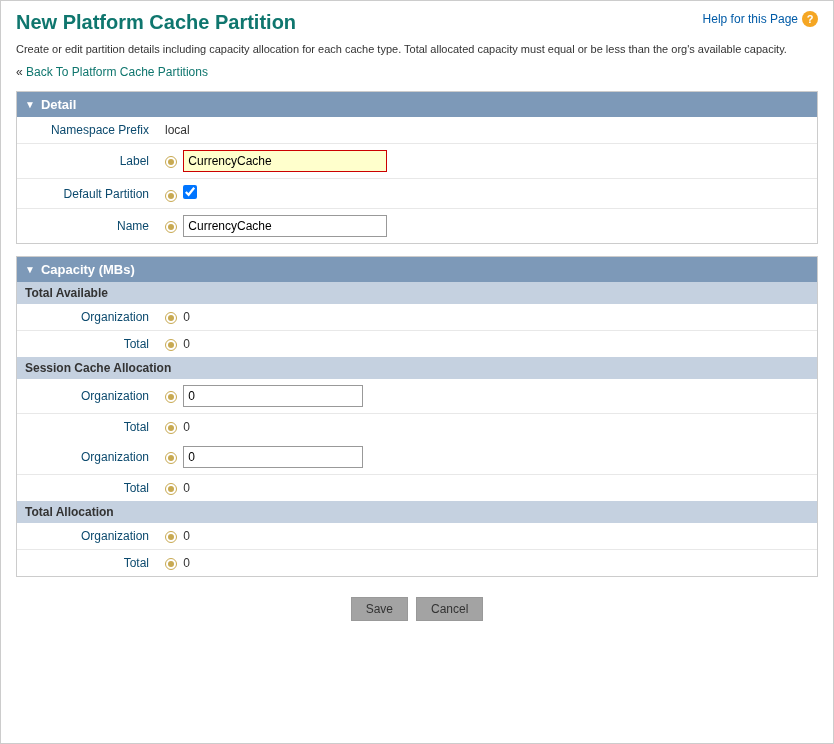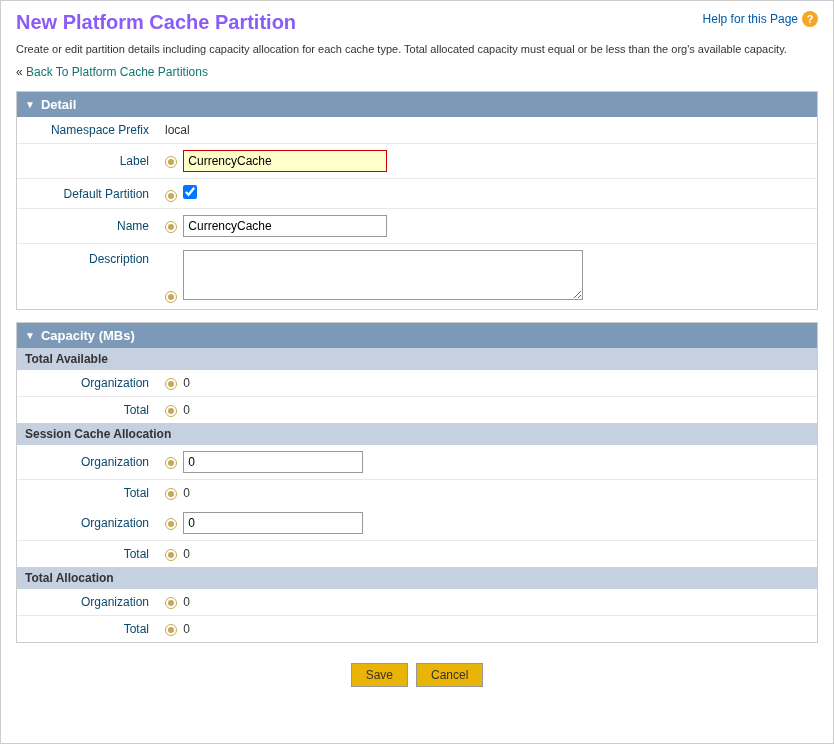--- a/index.html
+++ b/index.html
@@ -18,21 +18,21 @@
     }
     .page-header {
       display: flex;
       justify-content: space-between;
       align-items: flex-start;
       margin-bottom: 8px;
     }
     .page-title {
       font-size: 20px;
       font-weight: bold;
-      color: #8b5cf6;
+      color: #0f766e;
     }
     .help-link {
       font-size: 12px;
       color: #015ba7;
       text-decoration: none;
       display: flex;
       align-items: center;
       gap: 4px;
       justify-content: flex-end;
     }
@@ -165,21 +165,21 @@
     .footer-buttons {
       display: flex;
       justify-content: center;
       gap: 8px;
       margin-top: 20px;
     }
     .btn {
       padding: 4px 14px;
       font-size: 12px;
       border: 1px solid #999;
-      background: #eab308;
+      background: #a3a3a3;
       cursor: pointer;
       color: #333;
     }
     .number-input {
       border: 1px solid #999;
       padding: 2px 4px;
       font-size: 12px;
       height: 22px;
       width: 180px;
       background: #fff;
@@ -239,27 +239,20 @@
       <tr class="row-separator">
         <td class="label-cell">
           <span>Name</span>
         </td>
         <td class="value-cell">
           <span class="required-icon"></span>
           <input type="text" class="text-input text-input-white" value="CurrencyCache" style="">
         </td>
       </tr>
 
-      <tr class="row-separator">
-        <td class="label-cell" style="vertical-align:top; padding-top:8px;">Description</td>
-        <td class="value-cell">
-          <span class="required-icon"></span>
-          <textarea class="description-textarea" style=""></textarea>
-        </td>
-      </tr>
     </tbody>
       </table>
   </div>
 
   <div class="section">
     <div class="section-header">
       <span class="toggle-arrow">▼</span>
       <span>Capacity (MBs)</span>
     </div>
 

